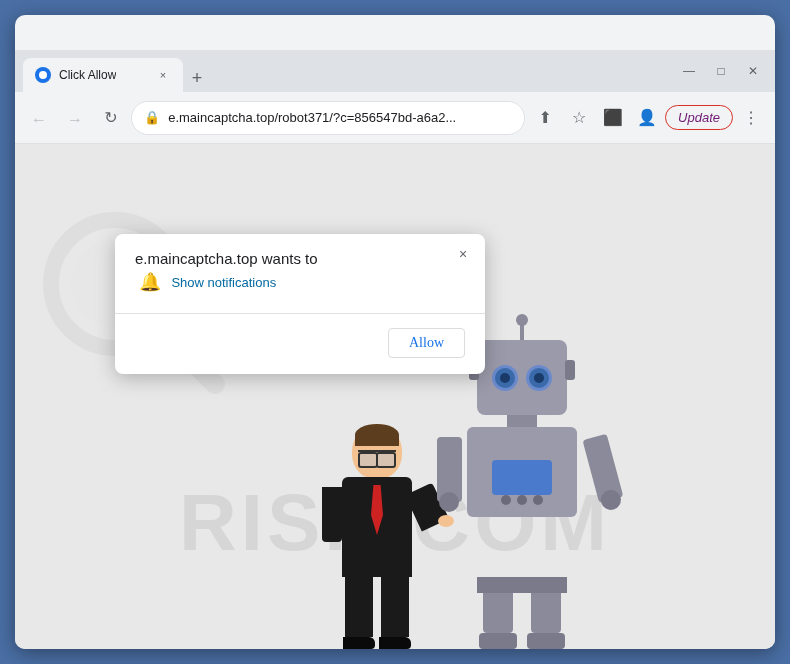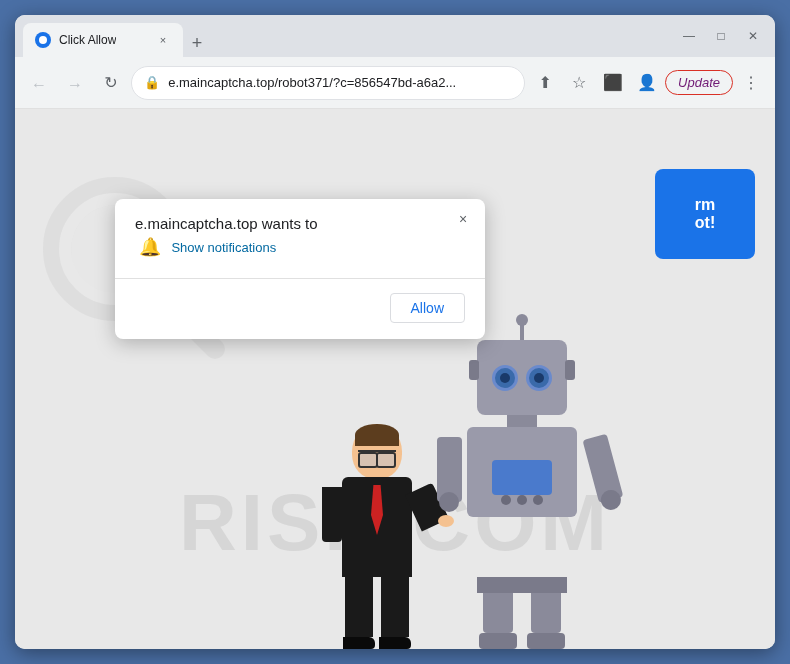--- a/index.html
+++ b/index.html
@@ -23,20 +23,21 @@
       flex-direction: column;
     }
     
     .title-bar {
       background: #dee1e6;
       height: 42px;
       display: flex;
       align-items: center;
       padding: 0 8px;
       gap: 0;
+      margin-top: 35px;
     }
     .tab-area {
       display: flex;
       align-items: flex-end;
       height: 42px;
       flex: 1;
     }
     .tab {
       background: #f1f3f4;
       border-radius: 8px 8px 0 0;
@@ -507,20 +508,21 @@
       border-radius: 4px;
       font-size: 14px;
       cursor: pointer;
       font-weight: 500;
       border: none;
     }
     .allow-btn {
       background: transparent;
       color: #1a73e8;
       border: 1px solid #dadce0;
+      font-family: Liberation Serif, serif;
     }
     .block-btn {
       background: transparent;
       color: #1a73e8;
       border: 1px solid #dadce0;
     }
     
     .cta-area {
       position: absolute;
       top: 60px;
@@ -583,24 +585,20 @@
     <div class="watermark">RISK.COM</div>
 
     <div class="magnify-watermark">
       <svg viewBox="0 0 100 100" width="200" height="200">
         <circle cx="40" cy="40" r="32" fill="none" stroke="#aaa" stroke-width="8"></circle>
         <line x1="63" y1="63" x2="90" y2="90" stroke="#aaa" stroke-width="10" stroke-linecap="round"></line>
         <circle cx="40" cy="40" r="22" fill="rgba(200,200,200,0.3)"></circle>
       </svg>
     </div>
 
-    <div class="cta-area">
-      <span>rm</span>
-      <span>ot!</span>
-    </div>
 
     <div class="scene">
 
       <div class="person">
         <div class="person-head">
           <div class="person-hair"></div>
           <div class="person-glasses"></div>
         </div>
         <div class="person-body">
           <div class="person-tie"></div>

